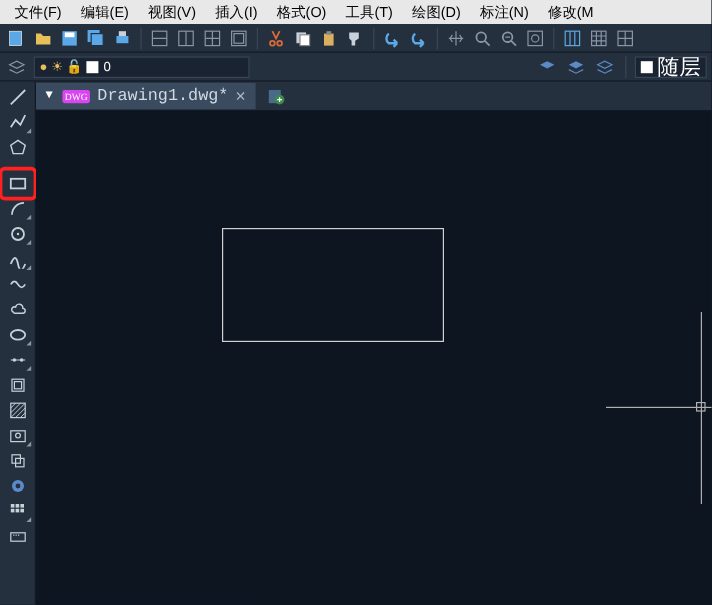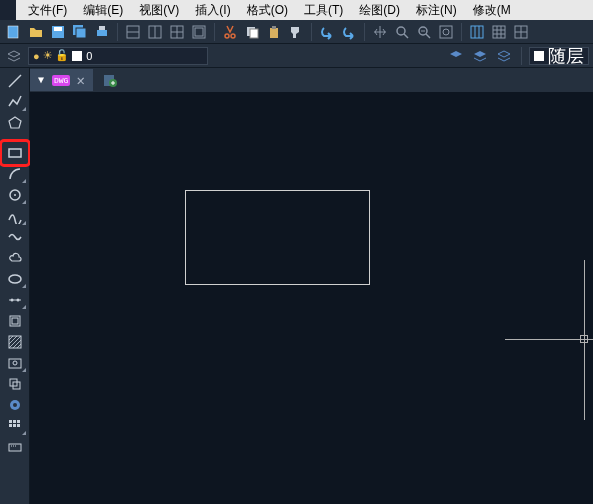--- a/index.html
+++ b/index.html
@@ -1,18 +1,18 @@
 <!DOCTYPE html>
 <html><head>
 <meta charset="utf-8">
 <style>
 * { margin: 0; padding: 0; box-sizing: border-box; }
 body { width: 593px; height: 504px; background: #1a2332; font-family: "Microsoft YaHei", Arial, sans-serif; font-size: 13px; color: #fff; overflow: hidden; position: relative; }
 
-.menubar { height: 20px; background: #e8e8e8; display: flex; align-items: center; padding: 0 4px; margin-left: 16px; }
+.menubar { height: 20px; background: #e8e8e8; display: flex; align-items: center; padding: 0 4px; }
 .menubar .menu-item { color: #000; font-size: 12px; padding: 0 8px; cursor: pointer; white-space: nowrap; }
 
 .toolbar1 { height: 24px; background: #25303e; display: flex; align-items: center; padding: 0 4px; gap: 2px; border-bottom: 1px solid #111a24; }
 .toolbar1 .tb-btn { width: 20px; height: 20px; display: flex; align-items: center; justify-content: center; cursor: pointer; }
 .toolbar1 .sep { width: 1px; height: 18px; background: #3a4656; margin: 0 3px; }
 
 .toolbar2 { height: 24px; background: #25303e; display: flex; align-items: center; padding: 0 4px; gap: 4px; border-bottom: 1px solid #111a24; }
 .tb2-btn { width: 20px; height: 20px; display: flex; align-items: center; justify-content: center; cursor: pointer; }
 .layer-dd { height: 18px; background: #1a2332; border: 1px solid #3a4656; display: flex; align-items: center; padding: 0 4px; min-width: 180px; cursor: pointer; font-size: 11px; }
 .layer-dd2 { height: 18px; background: #1a2332; border: 1px solid #3a4656; display: flex; align-items: center; padding: 0 4px; min-width: 60px; cursor: pointer; font-size: 18px; }
@@ -21,21 +21,21 @@
 .main-area { display: flex; height: calc(504px - 68px); }
 
 .left-toolbar { width: 30px; background: #25303e; display: flex; flex-direction: column; align-items: center; padding-top: 4px; gap: 3px; border-right: 1px solid #111a24; }
 .ltb-btn { width: 22px; height: 18px; display: flex; align-items: center; justify-content: center; cursor: pointer; position: relative; }
 .ltb-highlight { position: absolute; width: 32px; height: 28px; border: 3px solid #ff2020; border-radius: 5px; left: -5px; top: -5px; pointer-events: none; }
 .dd-tri { position: absolute; bottom: 0; right: 0; width: 0; height: 0; border-style: solid; border-width: 0 0 4px 4px; border-color: transparent transparent #8a95a5 transparent; }
 
 .canvas-area { flex: 1; display: flex; flex-direction: column; background: #0d1520; }
 .tab-bar { height: 24px; background: #25303e; display: flex; align-items: center; }
 .tab { height: 22px; background: #3a4a5f; display: flex; align-items: center; padding: 0 8px; gap: 6px; font-family: "Courier New", monospace; font-size: 14px; color: #d0d8e0; }
-.tab .dwg-badge { background: #d946ef; color: #fff; font-size: 8px; padding: 1px 2px; border-radius: 2px; font-family: Liberation Mono, monospace; }
+.tab .dwg-badge { background: #d946ef; color: #fff; font-size: 8px; padding: 1px 2px; border-radius: 2px; font-family: Liberation Serif, serif; }
 .tab .close { color: #aab4c4; cursor: pointer; font-size: 14px; }
 .tab .arrow { color: #fff; font-size: 10px; margin-right: 2px; }
 .new-tab { width: 22px; height: 20px; display: flex; align-items: center; justify-content: center; cursor: pointer; margin-left: 6px; color: #8a95a5; }
 
 .viewport { flex: 1; background: #0d1520; position: relative; }
 .rect { position: absolute; left: 155px; top: 98px; width: 185px; height: 95px; border: 1px solid #d0d0d0; }
 .crosshair-v { position: absolute; left: 554px; top: 168px; width: 1px; height: 160px; background: #b0b0b0; }
 .crosshair-h { position: absolute; left: 475px; top: 247px; width: 118px; height: 1px; background: #b0b0b0; }
 .crosshair-box { position: absolute; left: 550px; top: 243px; width: 8px; height: 8px; border: 1px solid #b0b0b0; }
 
@@ -354,20 +354,21 @@
           <line x1="8" y1="7" x2="9" y2="7" stroke="#c8d0da"></line>
         </svg>
       </div>
   </div>
 
   <div class="canvas-area">
     <div class="tab-bar">
       <div class="tab">
         <span class="arrow">▼</span>
         <span class="dwg-badge">DWG</span>
+        <span>Drawing1.dwg*</span>
         <span class="close">✕</span>
       </div>
       <div class="new-tab">
         <svg width="16" height="16">
             <rect x="2" y="3" width="10" height="11" fill="#4a6a8a"></rect>
             <circle cx="11" cy="11" r="4" fill="#3a8a4a"></circle>
             <line x1="11" y1="9" x2="11" y2="13" stroke="#fff"></line>
             <line x1="9" y1="11" x2="13" y2="11" stroke="#fff"></line>
           </svg>
       </div>

